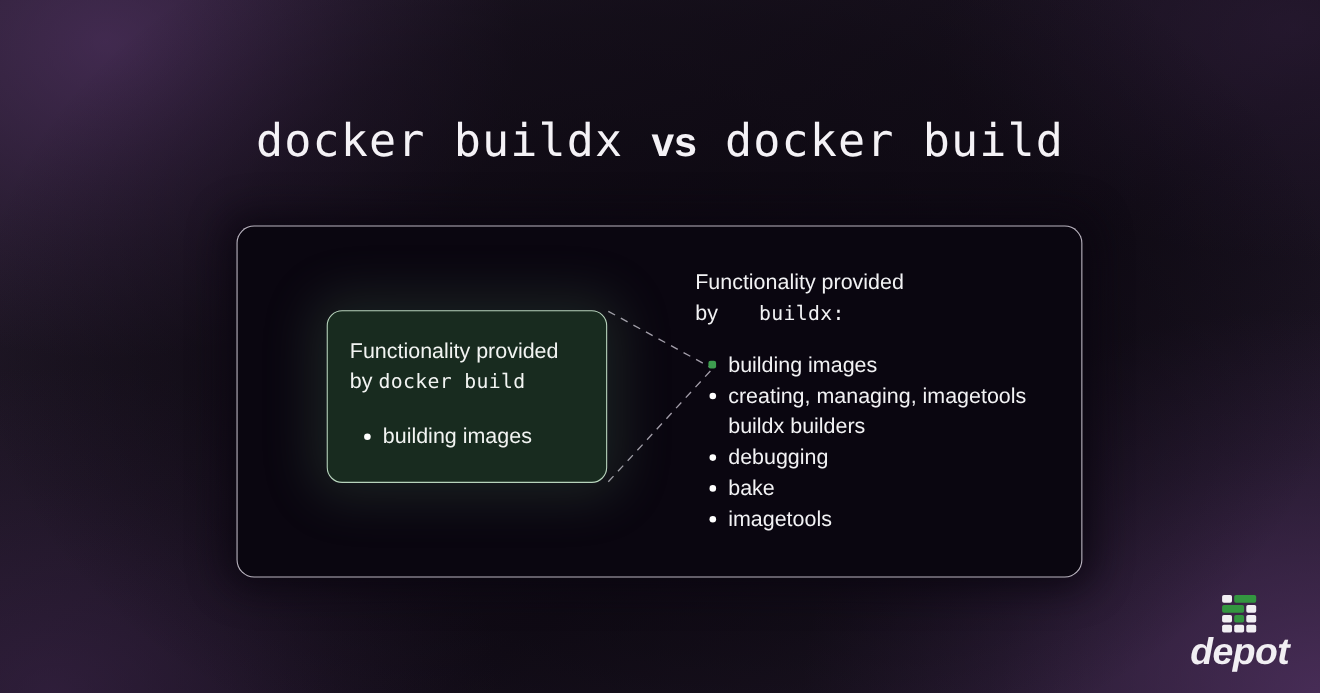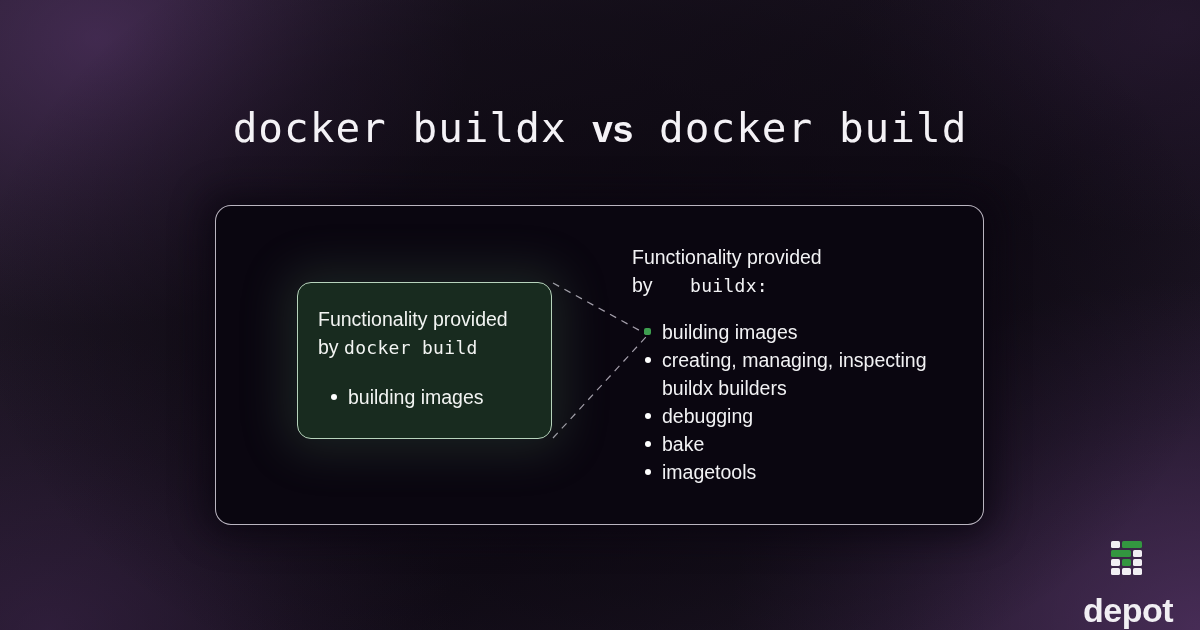--- a/index.html
+++ b/index.html
@@ -186,28 +186,29 @@
   #logo-mark {
     position: absolute;
     left: 27px;
     top: 0px;
     width: 37px;
     height: 37px;
   }
   #logo-word {
     position: absolute;
     left: 0px;
-    top: 53px;
+    top: 36px;
     width: 92px;
-    text-align: center;
+    text-align: left;
     font-size: 34px;
     font-weight: bold;
     letter-spacing: -0.5px;
     color: #f1eff3;
     line-height: 34px;
+    font-style: italic;
   }
 </style>
 </head>
 <body>
 
 <div id="canvas">
 
   <div id="vignette"></div>
 
   <div id="title"><span>docker buildx</span><span> </span><span class="vs">vs</span><span> </span><span>docker build</span></div>
@@ -223,21 +224,21 @@
       <div class="heading"><span>Functionality provided</span><br><span>by </span><span class="code">docker build</span></div>
       <ul>
         <li><span class="bullet"></span><span>building images</span></li>
       </ul>
     </div>
 
     <div id="buildx-col">
       <div class="heading"><span>Functionality provided</span><br><span>by </span><span class="code">buildx:</span></div>
       <ul>
         <li class="highlight"><span class="bullet"></span><span>building images</span></li>
-        <li><span class="bullet"></span><span>creating, managing, inspecting buildx builders</span></li>
+        <li><span class="bullet"></span><span>creating, managing, imagetools buildx builders</span></li>
         <li><span class="bullet"></span><span>debugging</span></li>
         <li><span class="bullet"></span><span>bake</span></li>
         <li><span class="bullet"></span><span>imagetools</span></li>
       </ul>
     </div>
 
   </div>
 
   <div id="logo">
     <svg id="logo-mark" viewBox="0 0 37 37" xmlns="http://www.w3.org/2000/svg">

